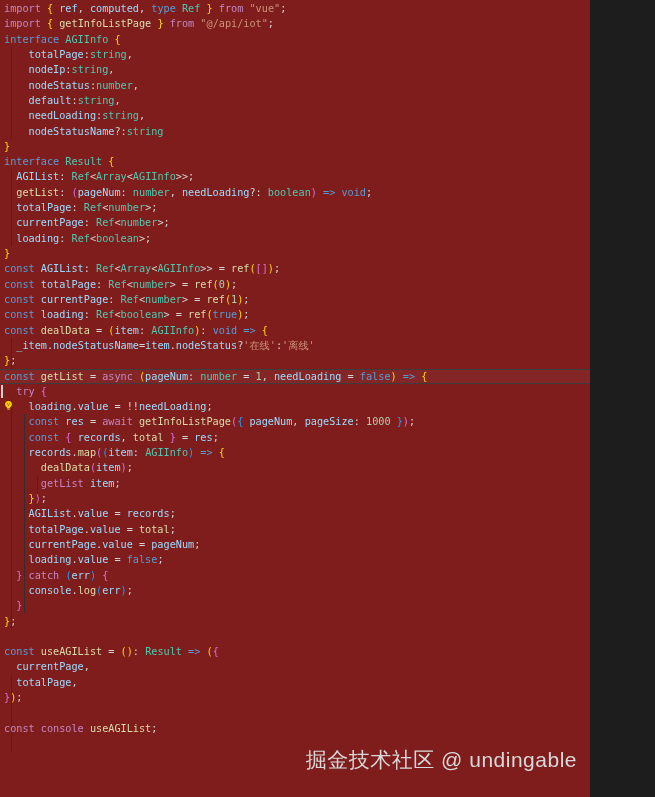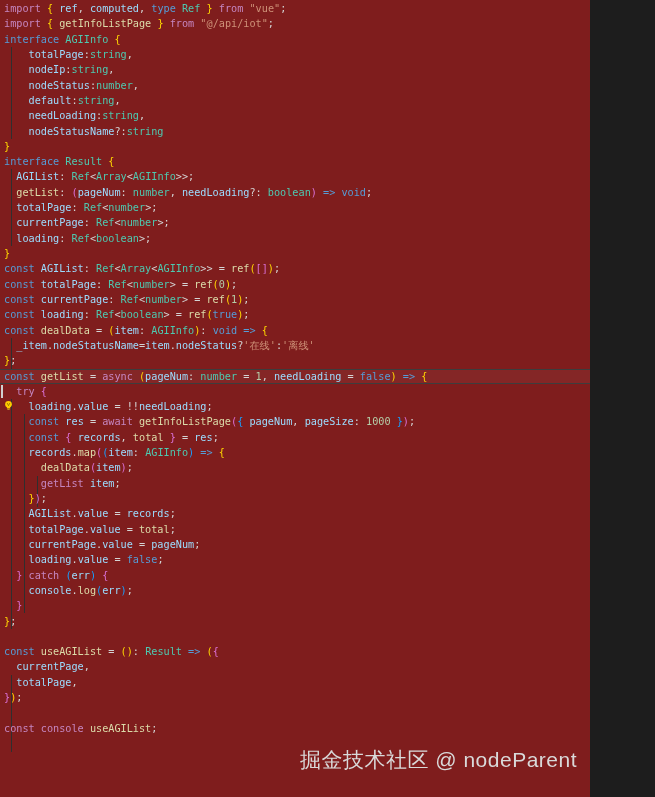--- a/index.html
+++ b/index.html
@@ -134,14 +134,14 @@
   <div id="text-cursor" style="left:1px; top:385px;"></div>
 
   <svg id="lightbulb" style="left:3px; top:400px;" viewBox="0 0 16 18">
     <circle cx="8" cy="6.5" r="5" fill="#ffcc00"></circle>
     <rect x="5.6" y="10.5" width="4.8" height="2.2" fill="#ffcc00"></rect>
     <rect x="6.3" y="13.2" width="3.4" height="1.6" fill="#c9a227"></rect>
     <line x1="6" y1="4.5" x2="8" y2="8.5" stroke="#7a6000" stroke-width="1"></line>
     <line x1="10" y1="4.5" x2="8" y2="8.5" stroke="#7a6000" stroke-width="1"></line>
   </svg>
 
-  <div id="watermark">掘金技术社区 @ nodeParent</div>
+  <div id="watermark">掘金技术社区 @ undingable</div>
 </div>
 
 </body></html>

